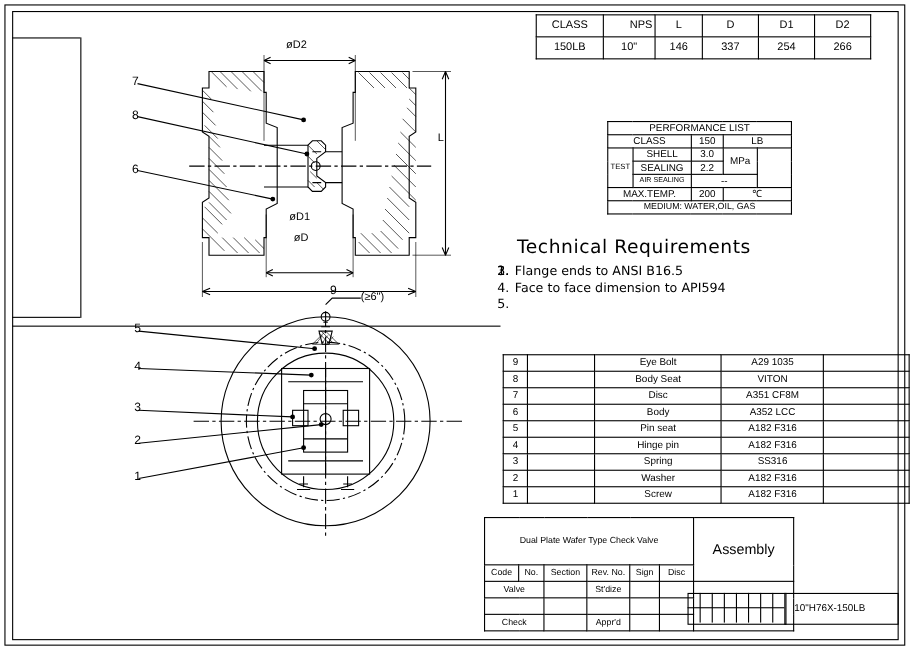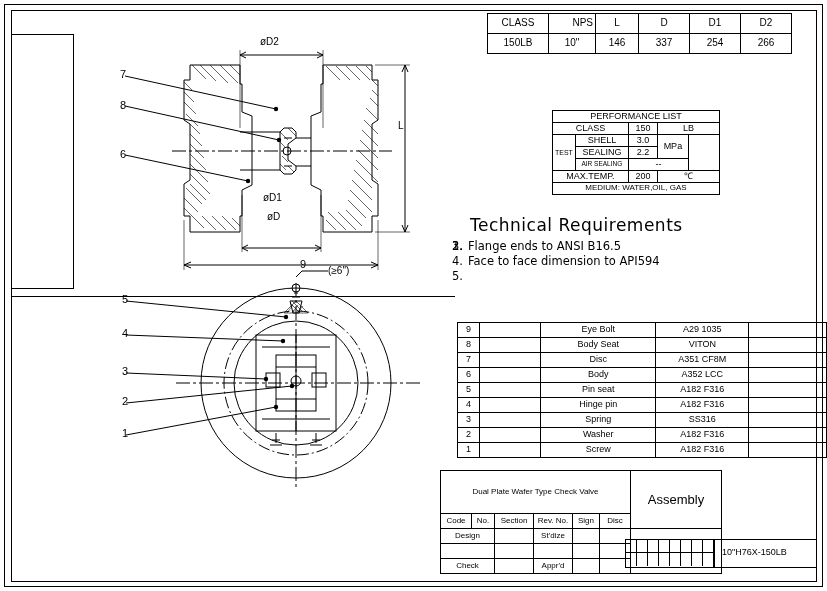--- a/index.html
+++ b/index.html
@@ -341,21 +341,21 @@
     </tr>
     <tr>
       <td style="width:26px;">Code</td>
       <td style="width:18px;">No.</td>
       <td style="width:34px;">Section</td>
       <td style="width:34px;">Rev. No.</td>
       <td style="width:22px;margin-top:16px;">Sign</td>
       <td style="width:26px;">Disc</td>
     </tr>
     <tr>
-      <td colspan="2">Design</td>
+      <td colspan="2">Valve</td>
       <td></td>
       <td>St'dize</td>
       <td></td>
       <td></td>
       <td rowspan="3" style="border-left:1px solid #000;"></td>
     </tr>
     <tr>
       <td colspan="2"></td>
       <td></td>
       <td></td>

